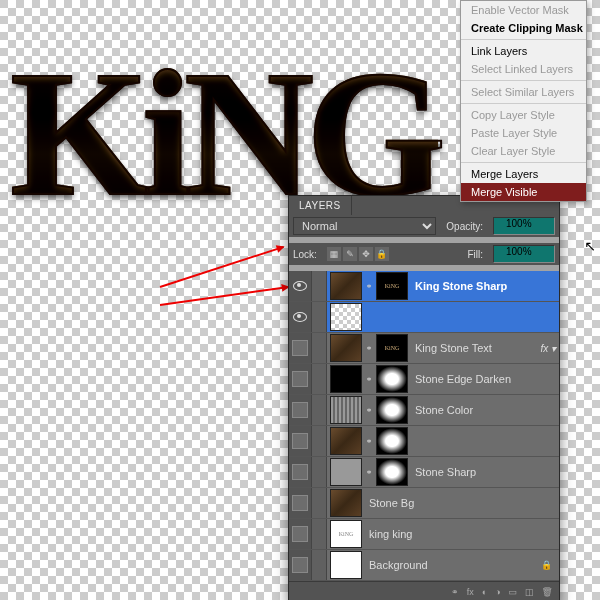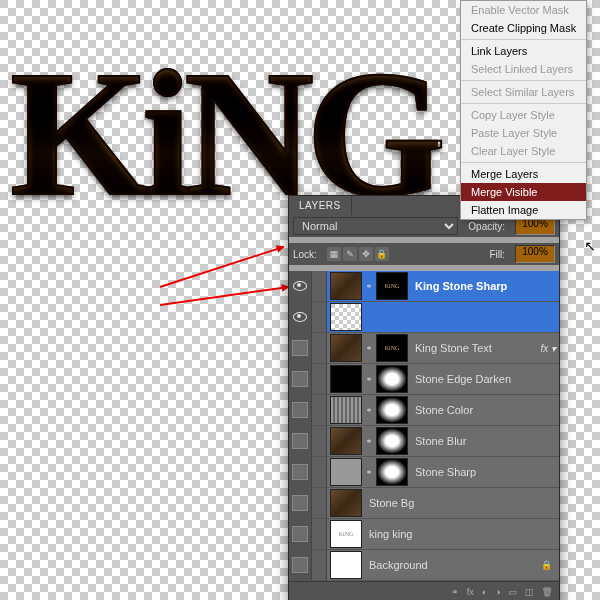--- a/index.html
+++ b/index.html
@@ -3,21 +3,21 @@
 <meta charset="utf-8">
 <style>
 body{margin:0;font-family:"Myriad Pro",Arial,sans-serif;font-size:11px;color:#000;background:#fff;width:600px;height:600px;overflow:hidden;position:relative}
 .canvas{position:absolute;top:0;left:0;width:600px;height:600px;background-image:repeating-conic-gradient(#fff 0 25%,#ccc 0 50%);background-size:16px 16px}
 .king-text{position:absolute;top:30px;left:10px;font-family:"Times New Roman",serif;font-size:180px;font-weight:bold;letter-spacing:-8px;color:#6b4a2c;text-shadow:2px 2px 4px rgba(0,0,0,.6),inset 0 0 10px #3a2815;-webkit-text-stroke:2px #2a1a0a;filter:contrast(1.2) brightness(.85)}
 .king-text span{display:inline-block;background:linear-gradient(180deg,#8a6840 0%,#3d2a18 40%,#7a5a35 60%,#2a1a0e 100%);-webkit-background-clip:text;-webkit-text-fill-color:transparent;text-shadow:0 3px 6px rgba(0,0,0,.7)}
 .layers-panel{position:absolute;top:195px;left:288px;width:270px;background:#535353;border:1px solid #2a2a2a;color:#ddd;box-shadow:0 4px 12px rgba(0,0,0,.5)}
 .panel-tab{display:inline-block;background:#535353;padding:4px 10px;font-weight:normal;font-size:10px;letter-spacing:.5px;color:#e8e8e8;border-right:1px solid #3a3a3a}
 .panel-row{display:flex;align-items:center;height:22px;background:#535353;border-bottom:6px solid #a3a3a3;padding:0 4px;gap:10px}
 .dropdown{background:#535353;border:1px solid #3a3a3a;color:#ddd;font-size:11px;height:18px;flex:1;padding:0 4px}
-.num-box{width:36px;height:16px;background:#a16207;color:#000;font-size:10px;text-align:center;padding:0 1px;border:1px inset #888}
+.num-box{width:36px;height:16px;background:#0f766e;color:#000;font-size:10px;text-align:left;padding:0 12px;border:1px inset #888}
 .small-label{font-size:10px;color:#ddd}
 .lock-icons{display:flex;gap:2px}
 .lock-icons span{width:14px;height:14px;background:#666;font-size:9px;text-align:center;line-height:14px;color:#ccc}
 .layer-list{background:#6d6d6d}
 .layer{display:flex;align-items:center;height:30px;border-bottom:1px solid #555}
 .layer.selected{background:#3875d7;color:#fff}
 .vis{width:22px;height:30px;background:#535353;border-right:1px solid #444;display:flex;align-items:center;justify-content:center}
 .eye{width:12px;height:8px;border:1px solid #ddd;border-radius:60% 60% 60% 60%;position:relative}
 .eye::after{content:"";position:absolute;top:1px;left:3px;width:4px;height:4px;background:#ddd;border-radius:50%}
 .empty-vis{width:14px;height:14px;border:1px solid #888;background:#6d6d6d}
@@ -131,21 +131,20 @@
         <div class="layer-name">Stone Color</div>
       </div>
       <div class="layer">
         <div class="vis">
           <div class="empty-vis"></div>
         </div>
         <div class="link-col"></div>
         <div class="thumb stone"></div>
         <div class="link-ico">⚭</div>
         <div class="thumb mask"></div>
-        <div class="layer-name">Stone Blur</div>
       </div>
       <div class="layer">
         <div class="vis">
           <div class="empty-vis"></div>
         </div>
         <div class="link-col"></div>
         <div class="thumb gray"></div>
         <div class="link-ico">⚭</div>
         <div class="thumb mask"></div>
         <div class="layer-name">Stone Sharp</div>
@@ -182,28 +181,27 @@
     <span>◐</span>
     <span>◑</span>
     <span>▭</span>
     <span>◫</span>
     <span>🗑</span>
   </div>
 </div>
 
 <div class="context-menu" id="ctx">
     <div class="item disabled">Enable Vector Mask</div>
-    <div class="item" style="font-weight: normal;">Create Clipping Mask</div>
+    <div class="item" style="font-weight: bold;">Create Clipping Mask</div>
     <hr>
     <div class="item">Link Layers</div>
     <div class="item disabled">Select Linked Layers</div>
     <hr>
     <div class="item disabled">Select Similar Layers</div>
     <hr>
     <div class="item disabled">Copy Layer Style</div>
     <div class="item disabled">Paste Layer Style</div>
     <div class="item disabled">Clear Layer Style</div>
     <hr>
     <div class="item">Merge Layers</div>
     <div class="item hover">Merge Visible</div>
-    <div class="item">Flatten Image</div>
   </div>
 <div class="cursor">↖</div>
 
 </body></html>

